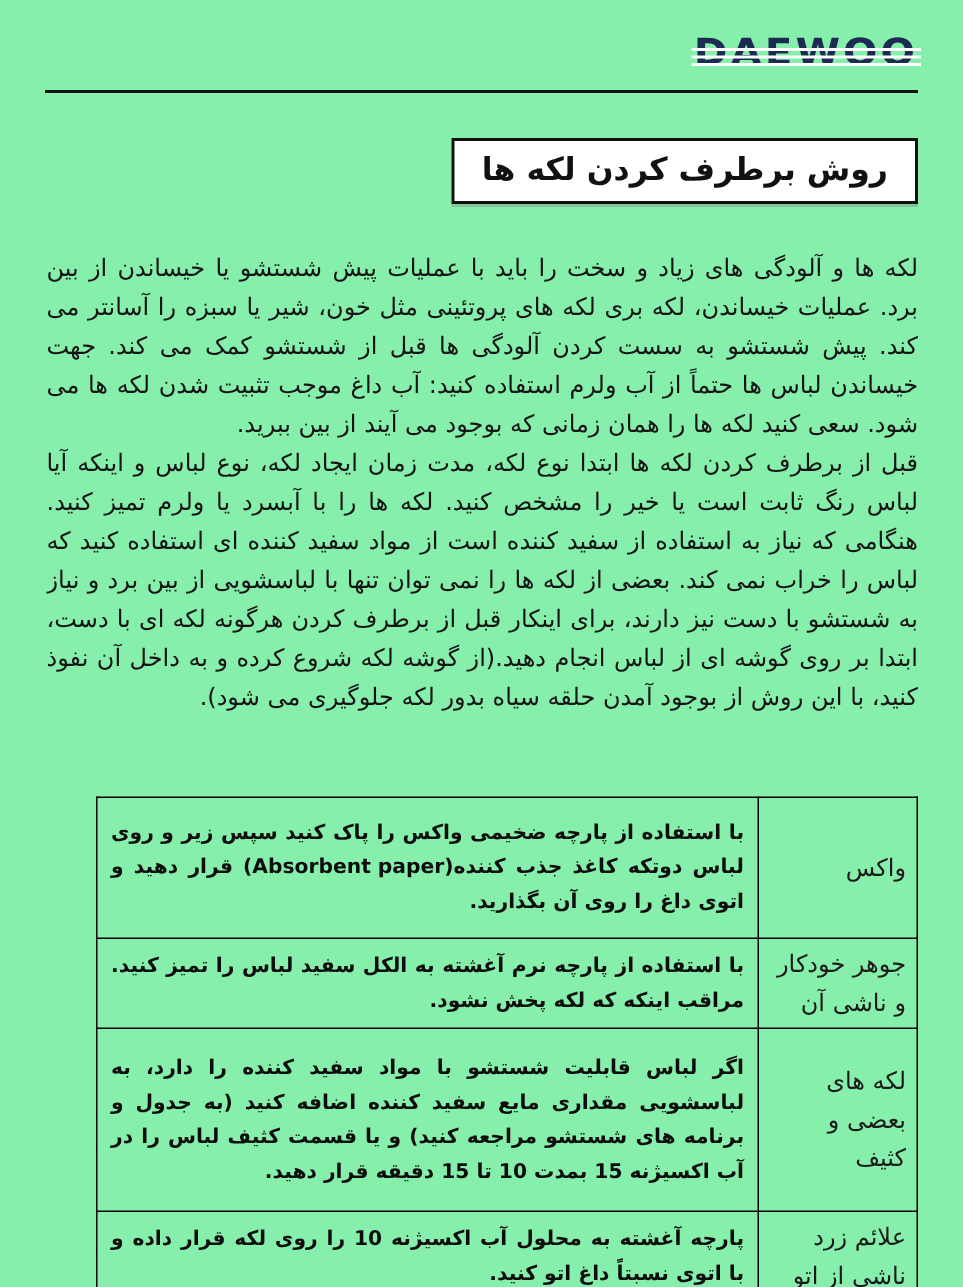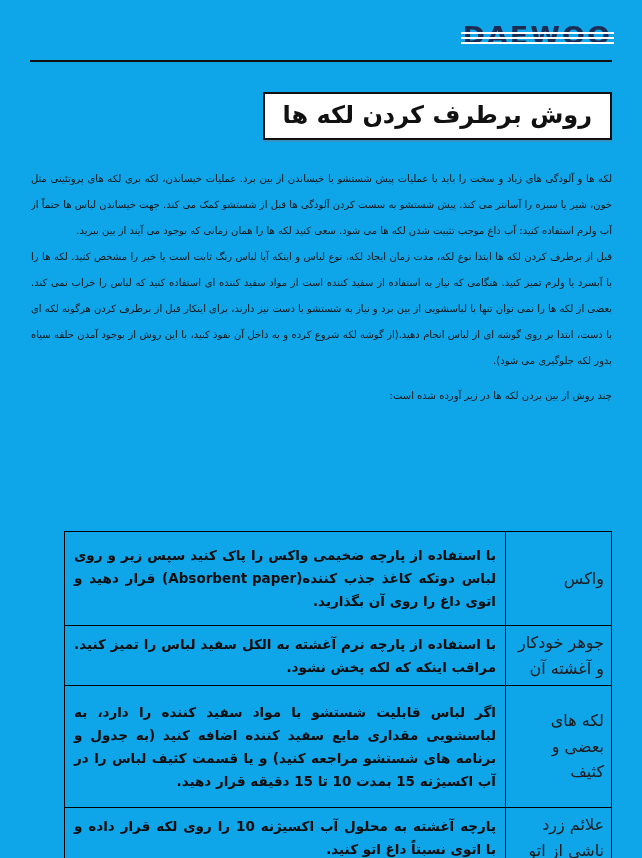--- a/index.html
+++ b/index.html
@@ -3,21 +3,21 @@
 <meta charset="utf-8">
 <style>
   * { margin:0; padding:0; box-sizing:border-box; }
   html,body { background:#ffffff; }
   body { font-family:"DejaVu Sans", sans-serif; color:#111; }
 
   .page {
     position:relative;
     width:642px; height:858px;
     margin:0 auto;
-    background:#0ea5e9;
+    background:#86efac;
     overflow:hidden;
   }
 
   
   .logo {
     position:absolute; top:22px; right:30px;
     display:inline-block;
   }
   .logo-text {
     font-family:"DejaVu Sans", sans-serif;
@@ -45,31 +45,31 @@
 
   
   .title-box {
     position:absolute; top:92px; right:30px;
     border:2px solid #111;
     padding:7px 18px 9px 18px;
     background:#fff;
     box-shadow:0 2px 0 rgba(120,120,120,.35);
   }
   .title-box .title-text {
-    font-size:24px; font-weight:bold;
+    font-size:21px; font-weight:bold;
     direction:rtl;
     white-space:nowrap;
   }
 
   
   .body-text {
     position:absolute; top:166px; right:30px; left:31px;
     direction:rtl;
     text-align:justify;
-    font-size:10px;
+    font-size:16px;
     line-height:26px;
     color:#141414;
     height:356px;
     overflow:hidden;
   }
   .body-text p { margin:0; }
   .body-text p.lead {
     text-align:right;
     margin-top:9px;
   }
@@ -127,31 +127,30 @@
 
   <div class="rule"></div>
 
   <div class="title-box">
     <span class="title-text">روش برطرف کردن لکه ها</span>
   </div>
 
   <div class="body-text">
     <p>لکه ها و آلودگی های زیاد و سخت را باید با عملیات پیش شستشو یا خیساندن از بین برد. عملیات خیساندن، لکه بری لکه های پروتئینی مثل خون، شیر یا سبزه را آسانتر می کند. پیش شستشو به سست کردن آلودگی ها قبل از شستشو کمک می کند. جهت خیساندن لباس ها حتماً از آب ولرم استفاده کنید: آب داغ موجب تثبیت شدن لکه ها می شود. سعی کنید لکه ها را همان زمانی که بوجود می آیند از بین ببرید.</p>
     <p>قبل از برطرف کردن لکه ها ابتدا نوع لکه، مدت زمان ایجاد لکه، نوع لباس و اینکه آیا لباس رنگ ثابت است یا خیر را مشخص کنید. لکه ها را با آبسرد یا ولرم تمیز کنید. هنگامی که نیاز به استفاده از سفید کننده است از مواد سفید کننده ای استفاده کنید که لباس را خراب نمی کند. بعضی از لکه ها را نمی توان تنها با لباسشویی از بین برد و نیاز به شستشو با دست نیز دارند، برای اینکار قبل از برطرف کردن هرگونه لکه ای با دست، ابتدا بر روی گوشه ای از لباس انجام دهید.(از گوشه لکه شروع کرده و به داخل آن نفوذ کنید، با این روش از بوجود آمدن حلقه سیاه بدور لکه جلوگیری می شود).</p>
-    <p class="lead">چند روش از بین بردن لکه ها در زیر آورده شده است:</p>
   </div>
 
   <table class="stain-table">
     <tbody>
       <tr>
         <td class="label">واکس</td>
         <td class="content"><span>با استفاده از پارچه ضخیمی واکس را پاک کنید سپس زیر و روی لباس دوتکه کاغذ جذب کننده</span><span class="en-term">(Absorbent paper)</span><span> قرار دهید و اتوی داغ را روی آن بگذارید.</span></td>
       </tr>
       <tr>
-        <td class="label">جوهر خودکار و آغشته آن</td>
+        <td class="label">جوهر خودکار و ناشی آن</td>
         <td class="content">با استفاده از پارچه نرم آغشته به الکل سفید لباس را تمیز کنید. مراقب اینکه که لکه پخش نشود.</td>
       </tr>
       <tr>
         <td class="label">لکه های بعضی و کثیف</td>
         <td class="content">اگر لباس قابلیت شستشو با مواد سفید کننده را دارد، به لباسشویی مقداری مایع سفید کننده اضافه کنید (به جدول و برنامه های شستشو مراجعه کنید) و یا قسمت کثیف لباس را در آب اکسیژنه 15 بمدت 10 تا 15 دقیقه قرار دهید.</td>
       </tr>
       <tr>
         <td class="label">علائم زرد ناشی از اتو</td>
         <td class="content">پارچه آغشته به محلول آب اکسیژنه 10 را روی لکه قرار داده و با اتوی نسبتاً داغ اتو کنید.</td>
       </tr>

